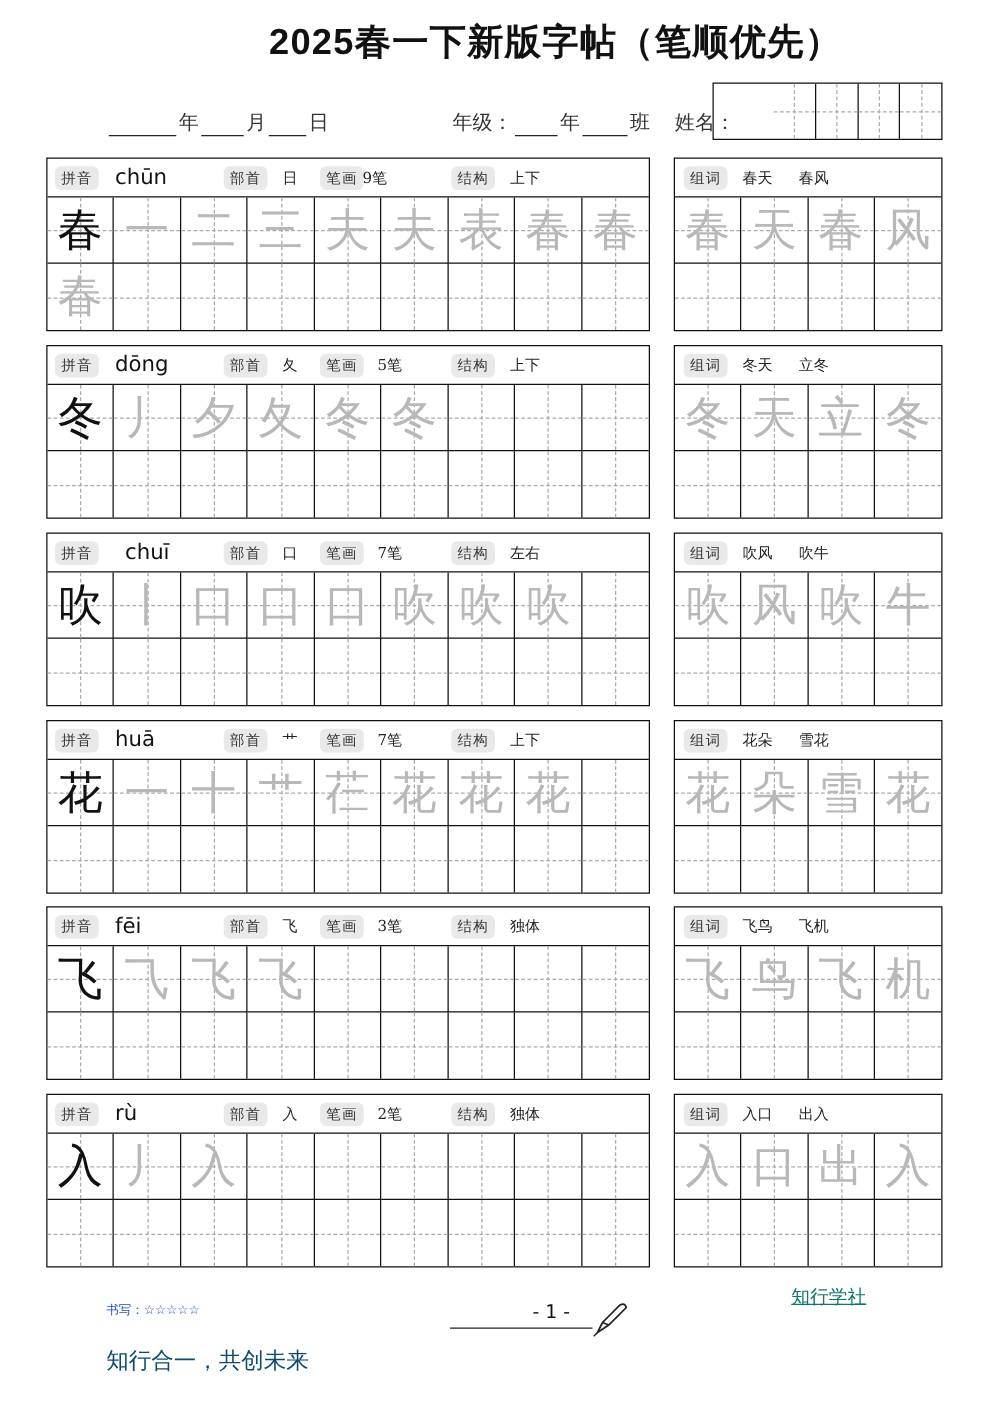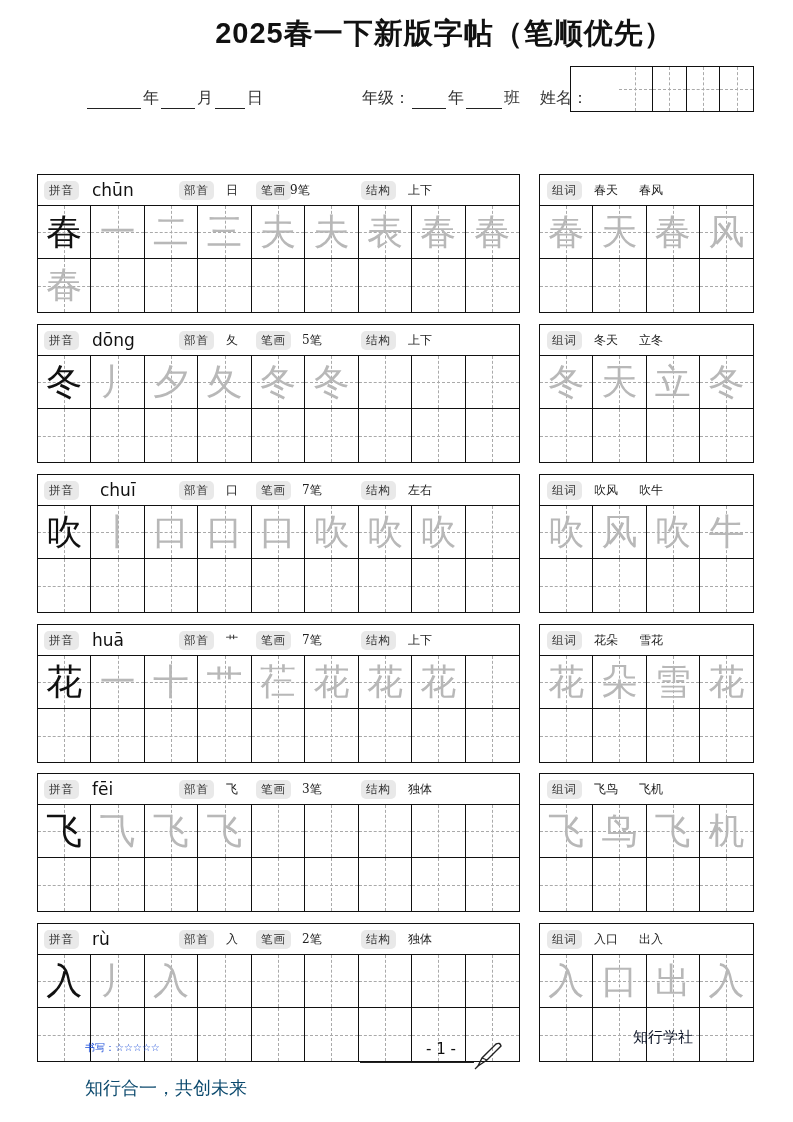--- a/index.html
+++ b/index.html
@@ -9,21 +9,21 @@
   #title { left:0; top:14px; width:793px; text-align:center; font-size:29px; font-weight:bold;
            letter-spacing:1px; color:#111; font-family:"Liberation Sans","DejaVu Sans",sans-serif; }
   .hdrline { top:88px; font-size:16px; color:#333; display:flex; align-items:flex-end; white-space:nowrap; }
   .blank { display:inline-block; border-bottom:1.5px solid #222; height:14px; margin:0 2px; }
   #namebox { left:570px; top:66px; width:184px; height:46px; border:1.5px solid #111; display:flex; box-sizing:border-box; }
   #namebox .nb { flex:1; border-right:1.5px solid #111; position:relative; }
   #namebox .nb:last-child { border-right:none; }
   .tian::before { content:""; position:absolute; left:50%; top:0; bottom:0; border-left:1px dashed #aaa; }
   .tian::after { content:""; position:absolute; top:50%; left:0; right:0; border-top:1px dashed #aaa; }
 
-  .section { position:absolute; left:37px; width:717px; height:144px;margin-top:48px; }
+  .section { position:absolute; left:37px; width:717px; height:144px; }
   .lblock { position:absolute; left:0; top:0; width:483px; height:139px; border:1.5px solid #111; box-sizing:border-box; }
   .rblock { position:absolute; left:502px; top:0; width:215px; height:139px; border:1.5px solid #111; box-sizing:border-box; }
   .info { height:31px; border-bottom:1.5px solid #111; box-sizing:border-box; display:flex; align-items:center; position:relative; }
   .tag { background:#e9e9e9; border-radius:5px; font-size:11.5px; padding:2px 5px; color:#333; letter-spacing:1px;
          font-family:"DejaVu Serif", serif; }
   .val { font-size:12px; color:#222; font-family:"DejaVu Serif", serif; }
   .pinyin { font-size:17px; color:#111; margin-left:6px; font-family:"DejaVu Sans", sans-serif; }
   .grid { display:grid; }
   .lgrid { grid-template-columns:repeat(9, 1fr); grid-template-rows:53px 53px; height:106px; }
   .rgrid { grid-template-columns:repeat(4, 1fr); grid-template-rows:53px 53px; height:106px; }
@@ -33,21 +33,21 @@
   .cell:nth-child(9n) { border-right:none; }
   .rgrid .cell:nth-child(4n) { border-right:none; }
   .r1 { border-bottom:1.5px solid #111; }
   .cell span { position:relative; z-index:2; }
   .model { color:#111; }
   .trace { color:#b8b8b8; }
 
   #footer-rating { left:37px; top:1041px; font-size:10px; color:#1d4ed8; }
   #footer-page { left:360px; top:1040px; width:66px; text-align:center; font-size:15px; border-bottom:1.5px solid #222; padding-bottom:4px; }
   #pen-icon { left:426px; top:1040px; }
-  #footer-brand { left:585px; top:1028px; font-size:15px; color:#0f172a; }
+  #footer-brand { left:585px; top:1028px; font-size:15px; text-decoration:underline; color:#0f766e; }
   #footer-motto { left:37px; top:1076px; font-size:18px; color:#0c4a6e; }
 </style>
 </head>
 <body>
 
 <div id="title" class="abs">2025春一下新版字帖（笔顺优先）</div>
 
 <div class="abs hdrline" style="left:37px;">
   <span class="blank" style="width:54px"></span>
   <span>年</span>

